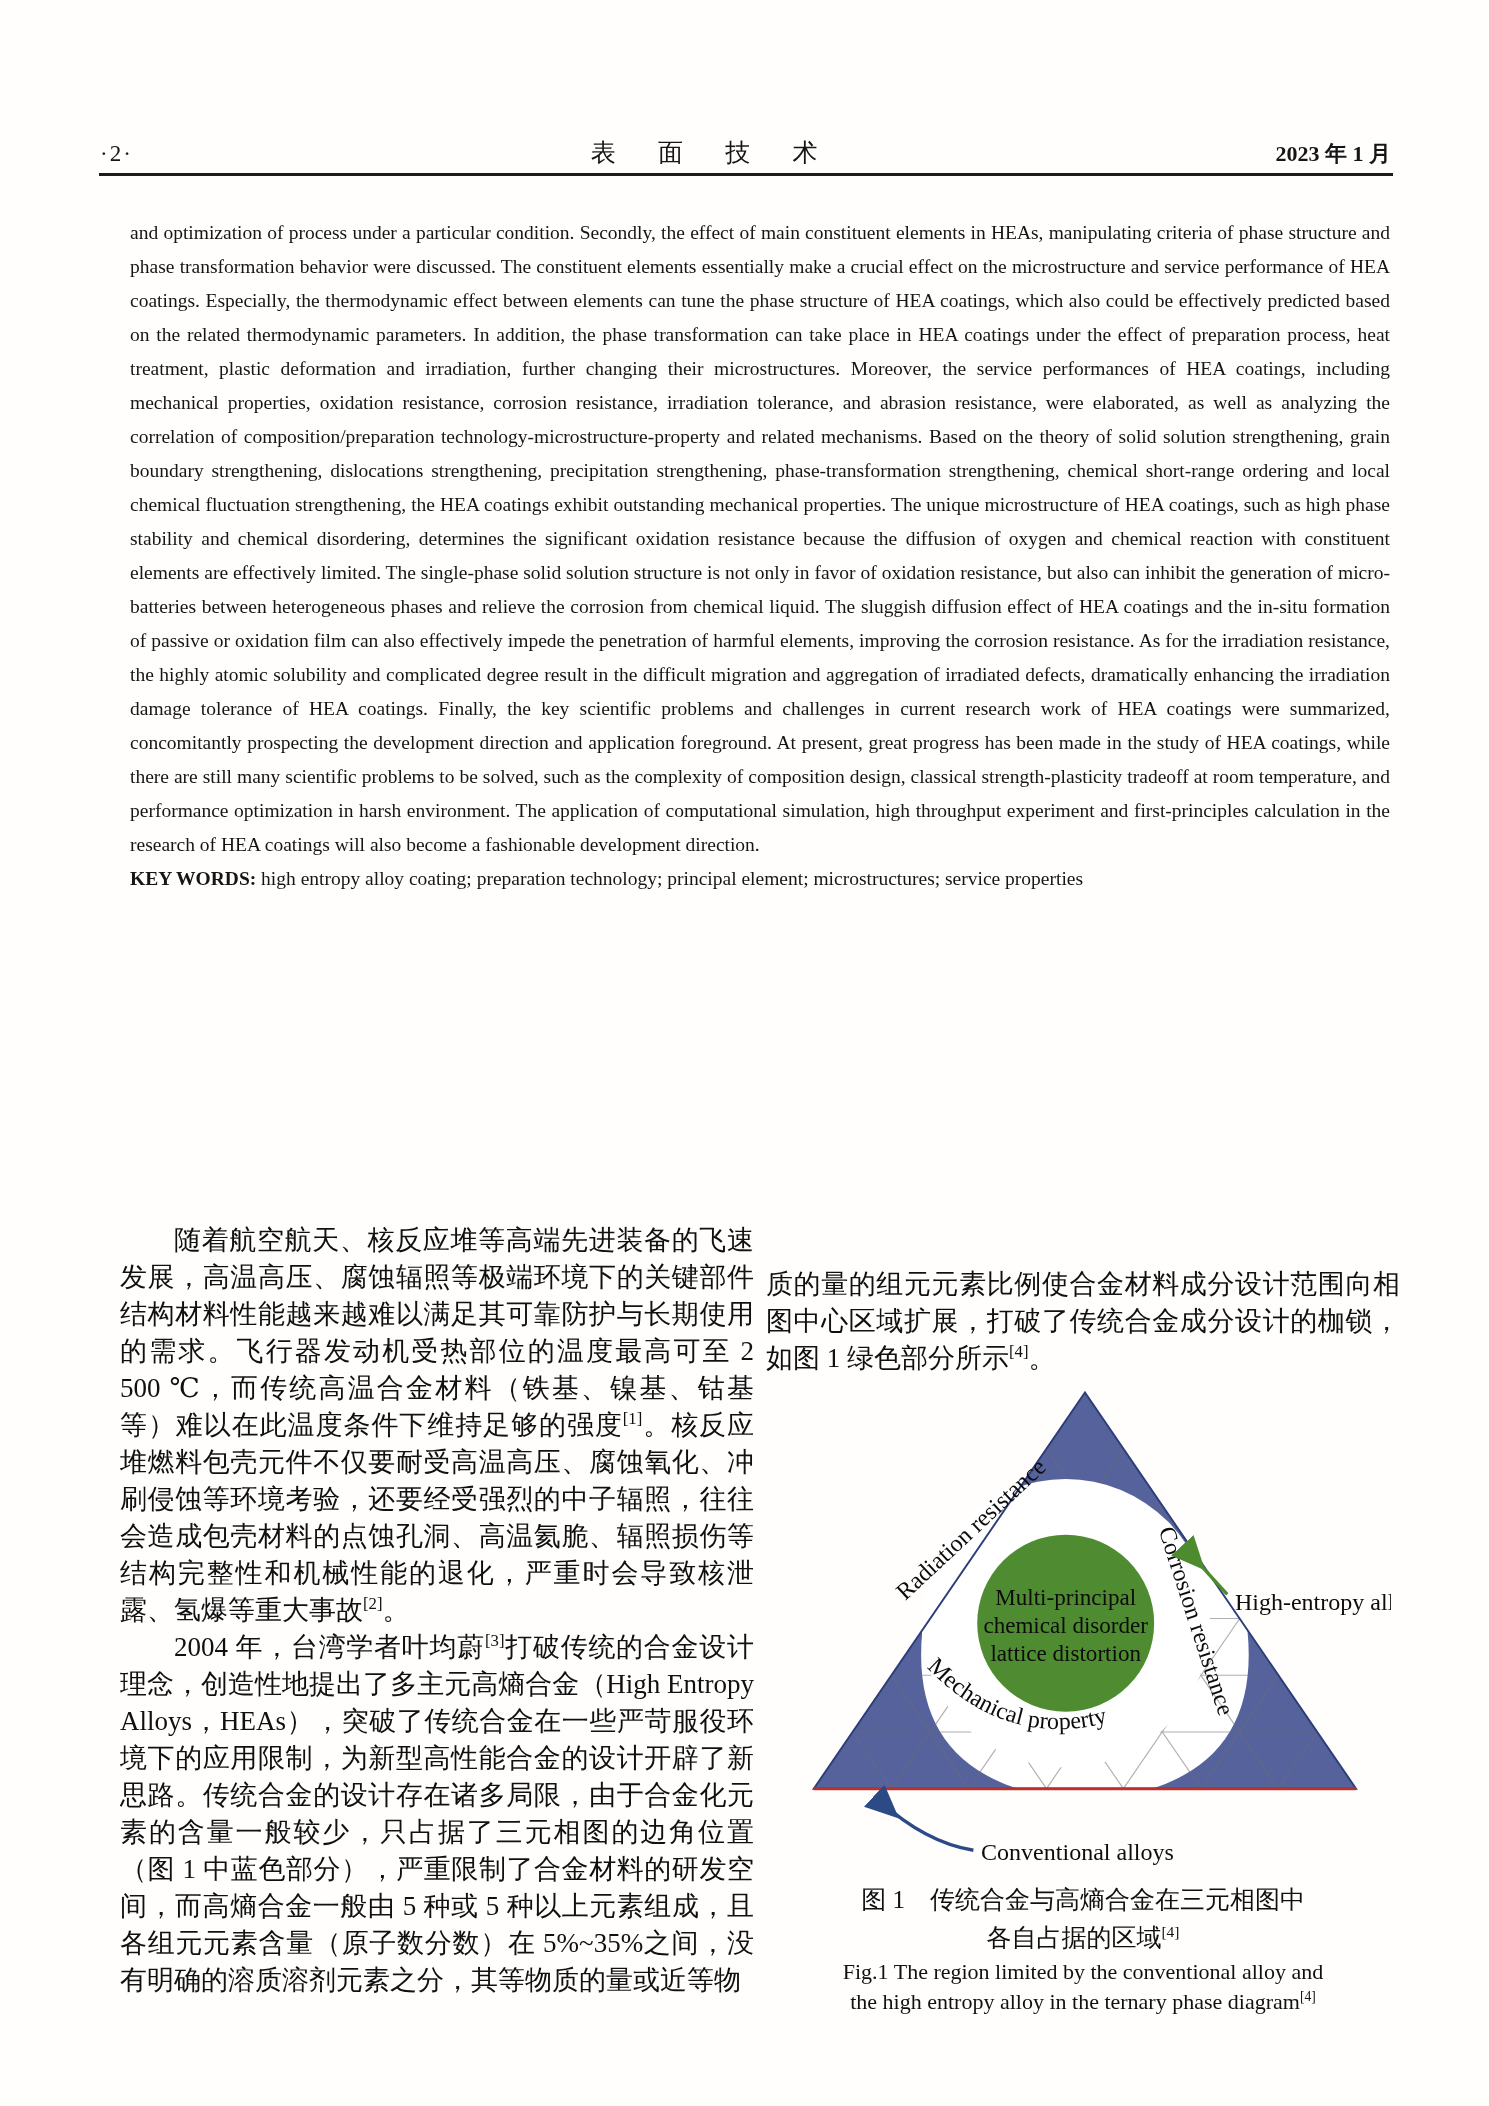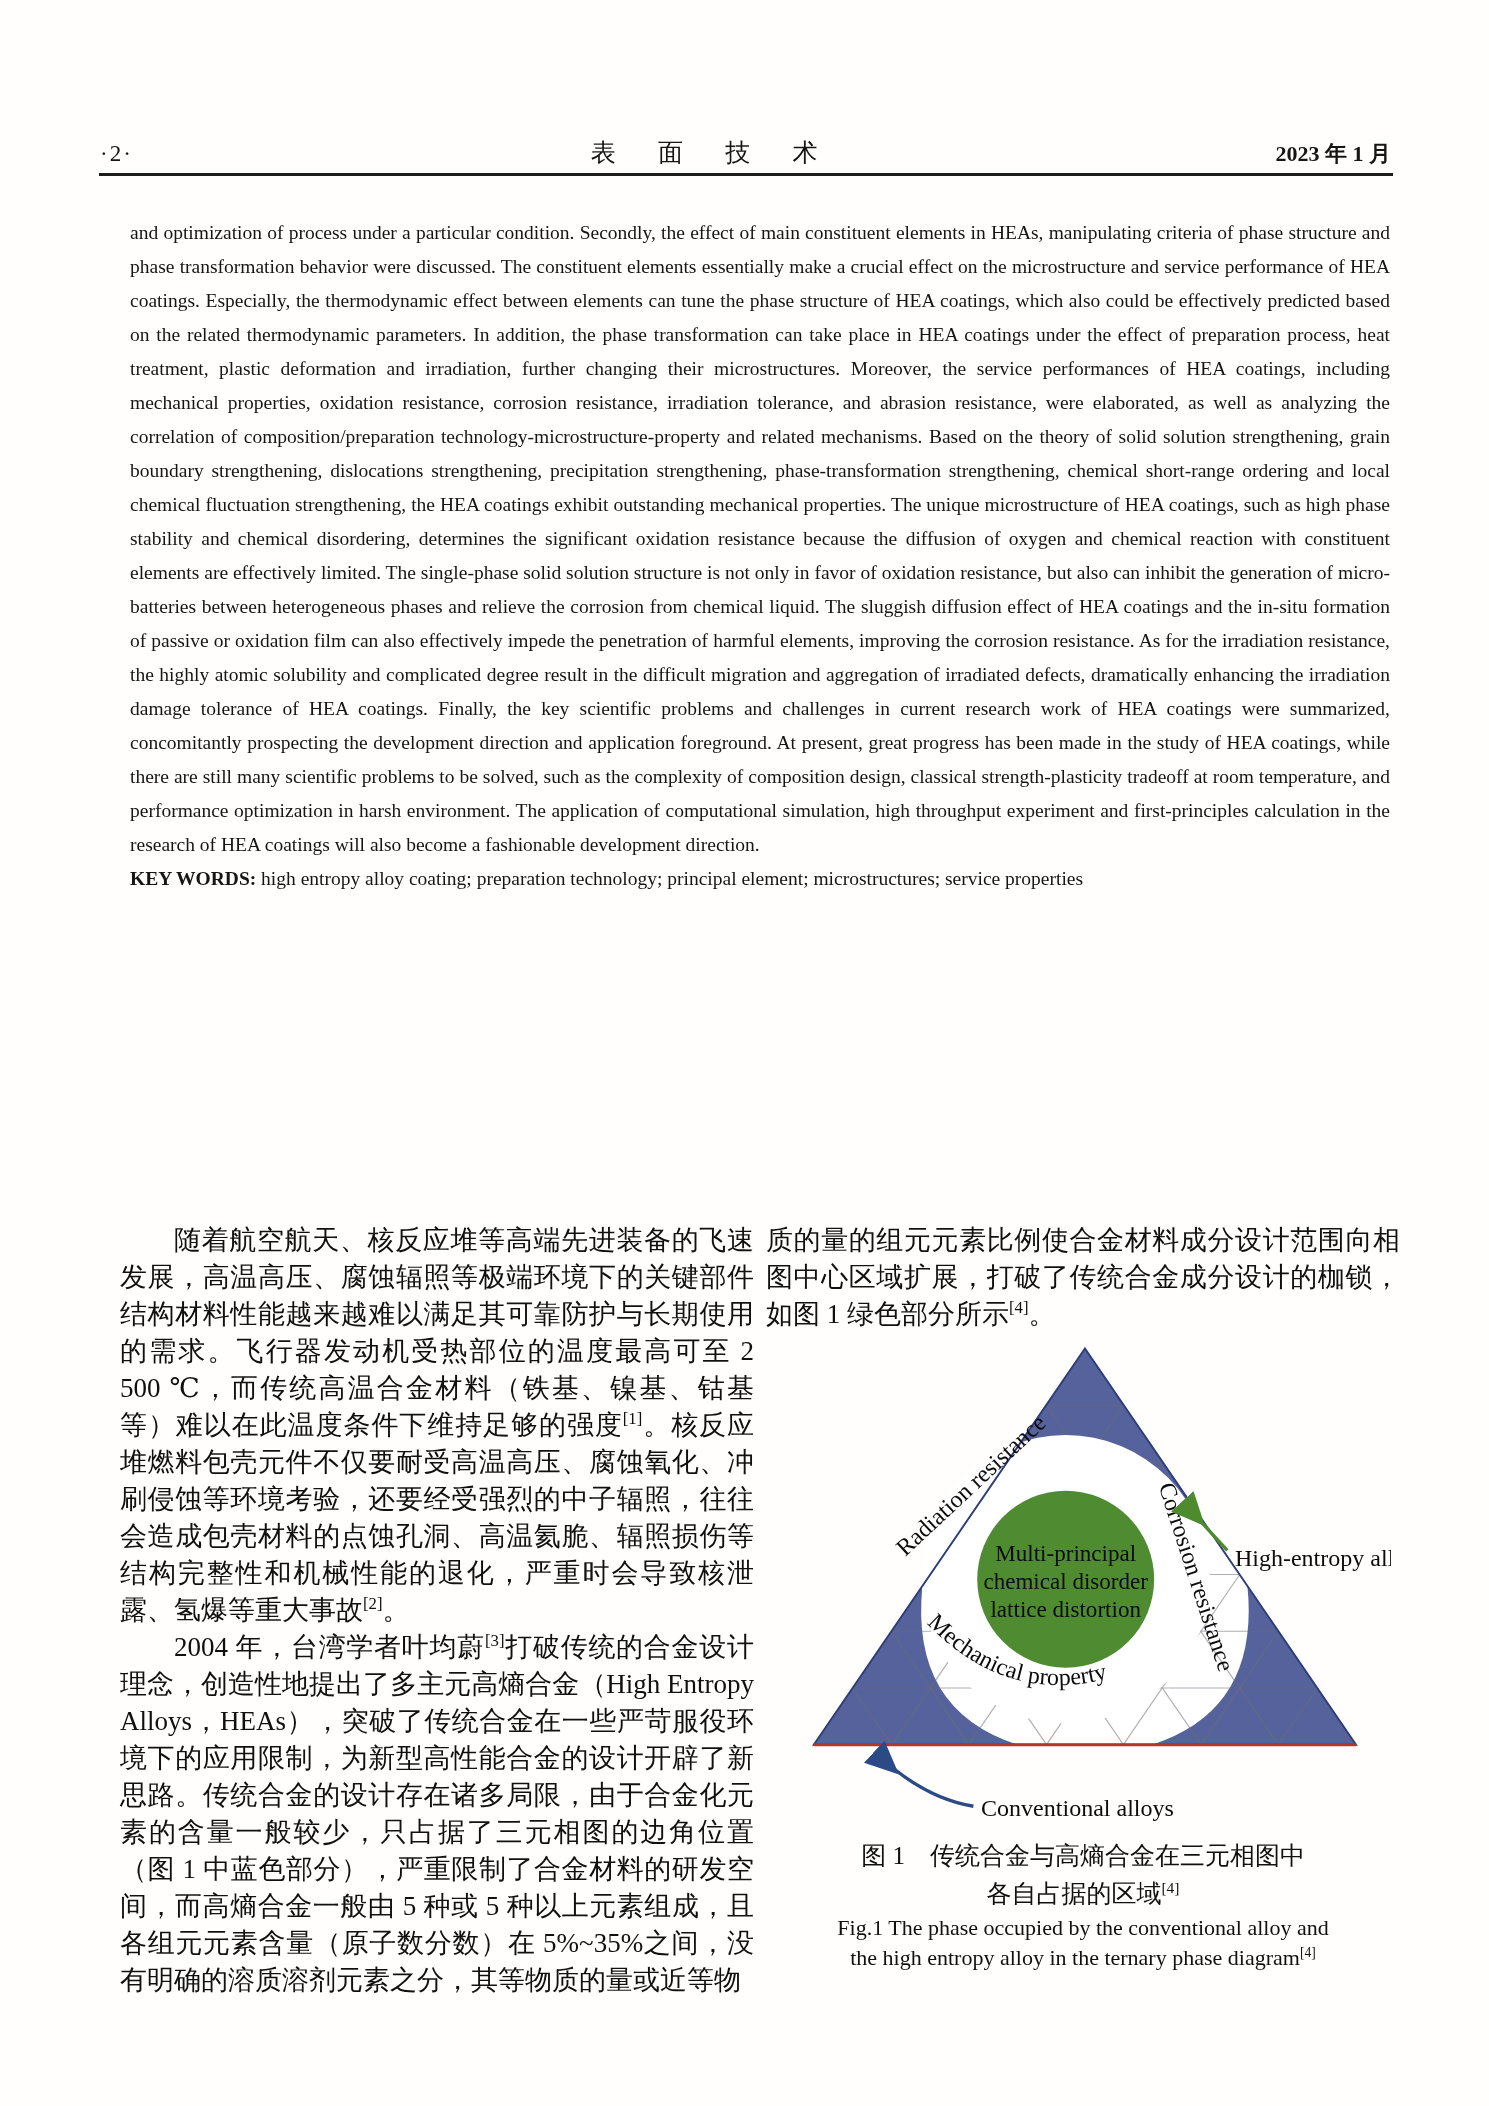--- a/index.html
+++ b/index.html
@@ -21,21 +21,21 @@
   
   .abstract { position:absolute; top:216px; left:130px; width:1260px;
               font-size:19.5px; line-height:34px; text-align:justify; }
   .abstract .kw b { font-weight:bold; }
 
   
   .columns { position:absolute; top:1222px; left:100px; width:1300px; }
   .col { position:absolute; top:0; width:634px; font-size:27px; line-height:37px;
          text-align:justify; color:#101010; }
   .col-left  { left:0;margin-left:20px; }
-  .col-right { left:666px; }
+  .col-right { left:666px;margin-top:44px; }
   .indent { text-indent:2em; }
   sup { font-size:0.62em; vertical-align:super; line-height:0; }
 
   
   figure { margin-top:4px; text-align:center; }
   figure svg { display:block; margin:0 auto; }
   .cap-zh { font-size:25px; line-height:38px; }
   .cap-en { font-size:22px; line-height:30px; }
 </style>
 </head>
@@ -130,19 +130,19 @@
           <path d="M 470 222 Q 448 198 428 176" fill="none" stroke-width="3.5" marker-end="url(#ahGreen)" stroke="#4e8b2f"></path>
           <text x="478" y="238" font-size="25" fill="#0c0c0c">High-entropy alloys</text>
 
           <path d="M 206 488 Q 156 480 108 436" fill="none" stroke-width="3.5" marker-end="url(#ahNavy)" stroke="#2b4a86"></path>
           <text x="214" y="498" font-size="25" fill="#0c0c0c">Conventional alloys</text>
         </svg>
 
         <figcaption>
           <div class="cap-zh">图 1　传统合金与高熵合金在三元相图中</div>
           <div class="cap-zh">各自占据的区域<sup>[4]</sup></div>
-          <div class="cap-en">Fig.1 The phase occupied by the conventional alloy and</div>
+          <div class="cap-en">Fig.1 The region limited by the conventional alloy and</div>
           <div class="cap-en">the high entropy alloy in the ternary phase diagram<sup>[4]</sup></div>
         </figcaption>
       </figure>
     </div>
   </div>
 </div>
 
 </body></html>

